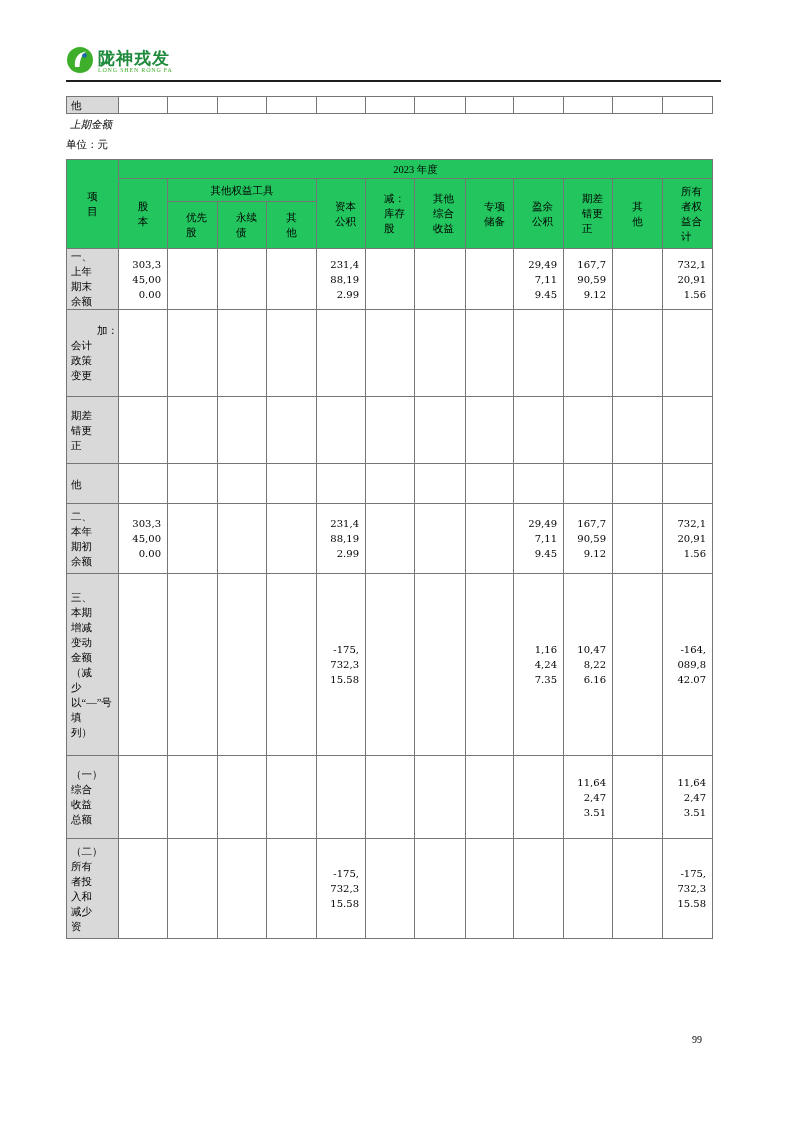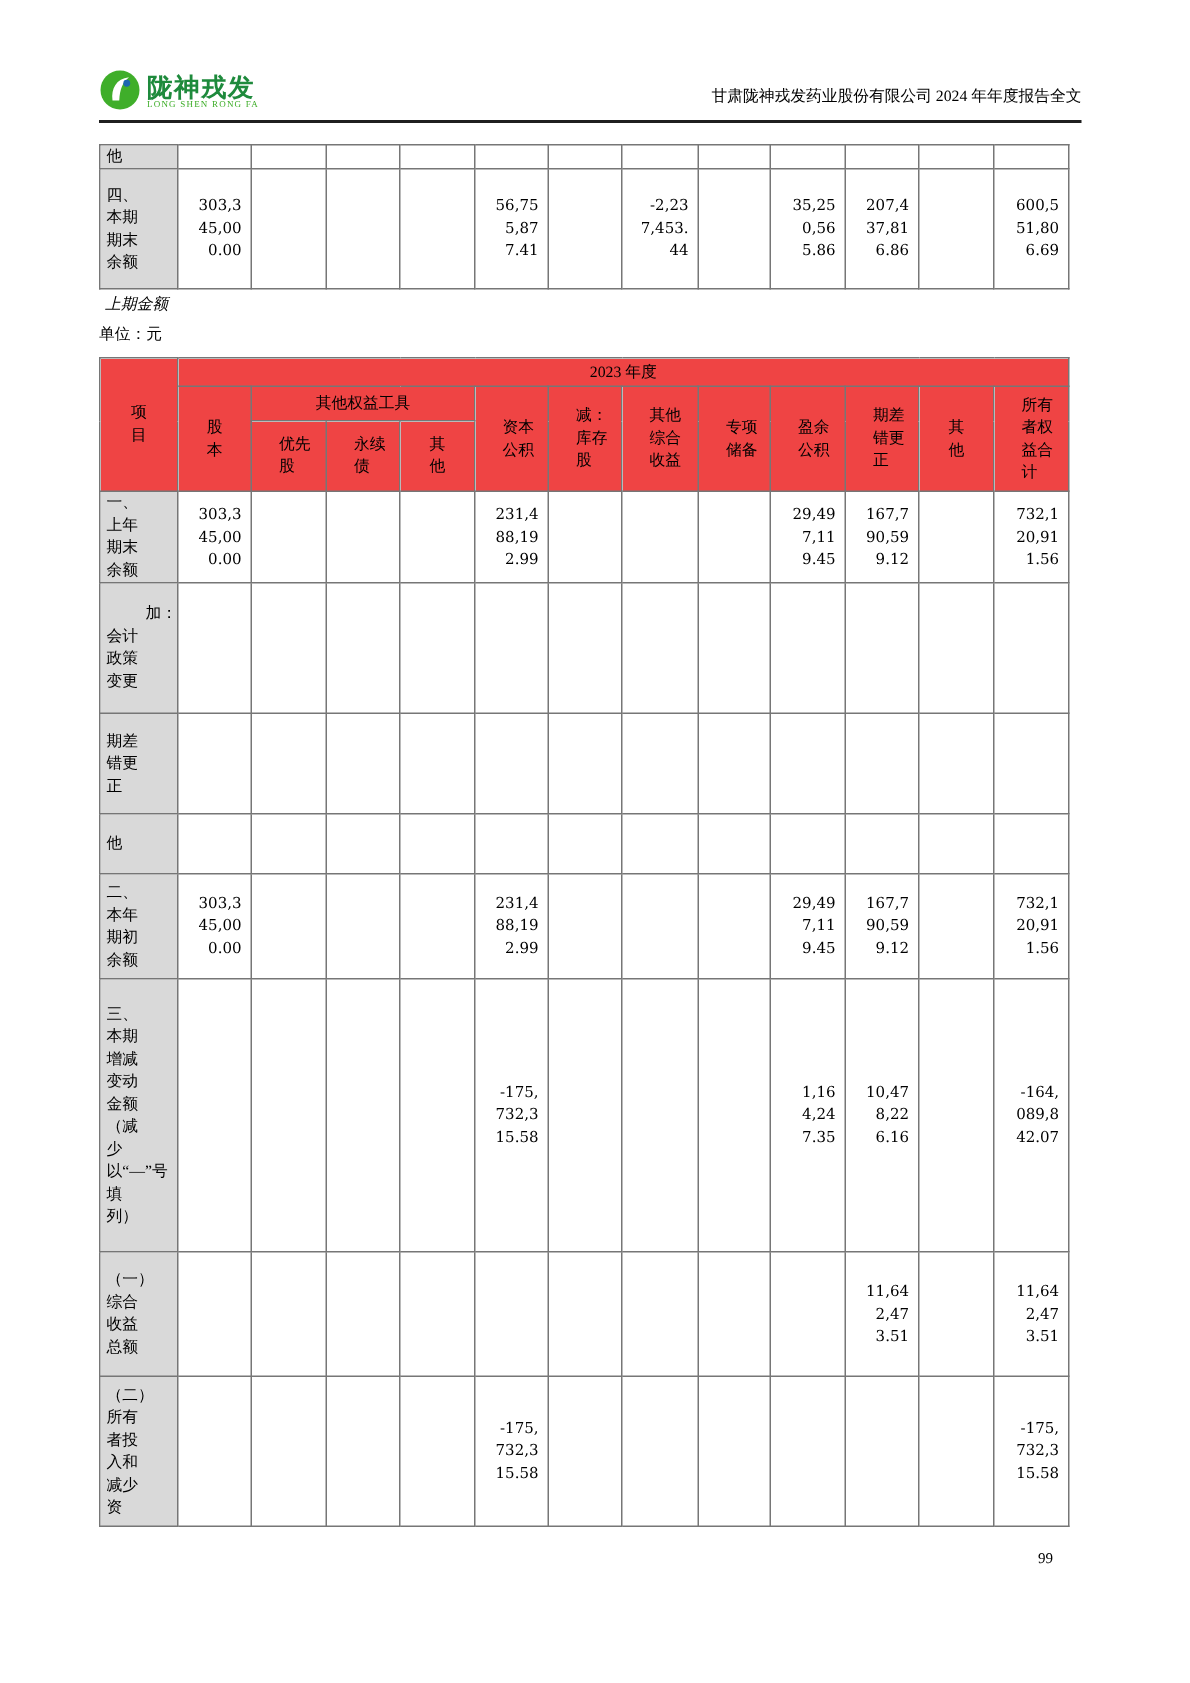--- a/index.html
+++ b/index.html
@@ -15,21 +15,21 @@
   .doc-title{font-size:10.5px;line-height:14px;padding-bottom:2px;}
   .rule{margin:6px 72px 0 66px;height:2px;background:#1f1f1f;}
   
   table{border-collapse:collapse;table-layout:fixed;width:646px;margin-left:66px;}
   td{border:1px solid #767676;vertical-align:middle;overflow:hidden;}
   td.lbl{background:#d9d9d9;padding:0 2px 0 4px;font-size:10.5px;line-height:15px;text-align:left;}
   td.lbl .w2{display:inline-block;width:23px;word-break:break-all;vertical-align:middle;}
   td.lbl.ind .w2{text-indent:26px;}
   td.num{font-size:10px;line-height:15px;font-family:"DejaVu Serif",serif;
          text-align:right;padding:0 6px 0 12px;word-break:break-all;}
-  td.hc{background:#ef4444;text-align:center;font-size:10.5px;line-height:15px;padding:0 18px;}
+  td.hc{background:#22c55e;text-align:center;font-size:10.5px;line-height:15px;padding:0 18px;}
   td.hc .w2c{display:inline-block;width:22px;word-break:break-all;text-align:left;vertical-align:middle;}
   #top-table{margin-top:14px;}
   #top-table tr:nth-child(1){height:14px;}
   #top-table tr:nth-child(2){height:80px;}
   #main-table thead tr:nth-child(1){height:19px;}
   #main-table thead tr:nth-child(2){height:23px;}
   #main-table thead tr:nth-child(3){height:47px;}
   #main-table tbody tr:nth-child(1){height:58px;}
   #main-table tbody tr:nth-child(2){height:87px;}
   #main-table tbody tr:nth-child(3){height:67px;}
@@ -51,21 +51,20 @@
     <svg width="28" height="28" viewBox="0 0 28 28">
       <circle cx="14" cy="14" r="13" fill="#3fae2a"></circle>
       <path d="M9 21 C8 13 11.5 6.5 20 5.5 C15.5 9.5 14 13 13.5 21 Z" fill="#ffffff"></path>
       <circle cx="18.5" cy="9.5" r="2.3" fill="#1b66b0"></circle>
     </svg>
     <div>
       <div class="cn">陇神戎发</div>
       <div class="en">LONG SHEN RONG FA</div>
     </div>
   </div>
-  <div class="doc-title">甘肃陇神戎发药业股份有限公司 2024 年年度报告全文</div>
 </div>
 <div class="rule"></div>
 
 <table id="top-table">
   <colgroup>
     <col style="width:52px">
       <col style="width:49px">
       <col style="width:50px">
       <col style="width:49px">
     <col style="width:50px">
@@ -86,35 +85,20 @@
         <td class="num"></td>
         <td class="num"></td>
         <td class="num"></td>
         <td class="num"></td>
         <td class="num"></td>
         <td class="num"></td>
         <td class="num"></td>
         <td class="num"></td>
         <td class="num"></td>
         <td class="num"></td>
-      </tr>
-      <tr>
-        <td class="lbl"><span class="w2">四、本期期末余额</span></td>
-        <td class="num">303,345,000.00</td>
-        <td class="num"></td>
-        <td class="num"></td>
-        <td class="num"></td>
-        <td class="num">56,755,877.41</td>
-        <td class="num"></td>
-        <td class="num">-2,237,453.44</td>
-        <td class="num"></td>
-        <td class="num">35,250,565.86</td>
-        <td class="num">207,437,816.86</td>
-        <td class="num"></td>
-        <td class="num">600,551,806.69</td>
       </tr>
     </tbody>
 </table>
 
 <div class="prev-label">上期金额</div>
 <div class="unit-line">单位：元</div>
 
 <table id="main-table">
   <colgroup>
     <col style="width:52px">

